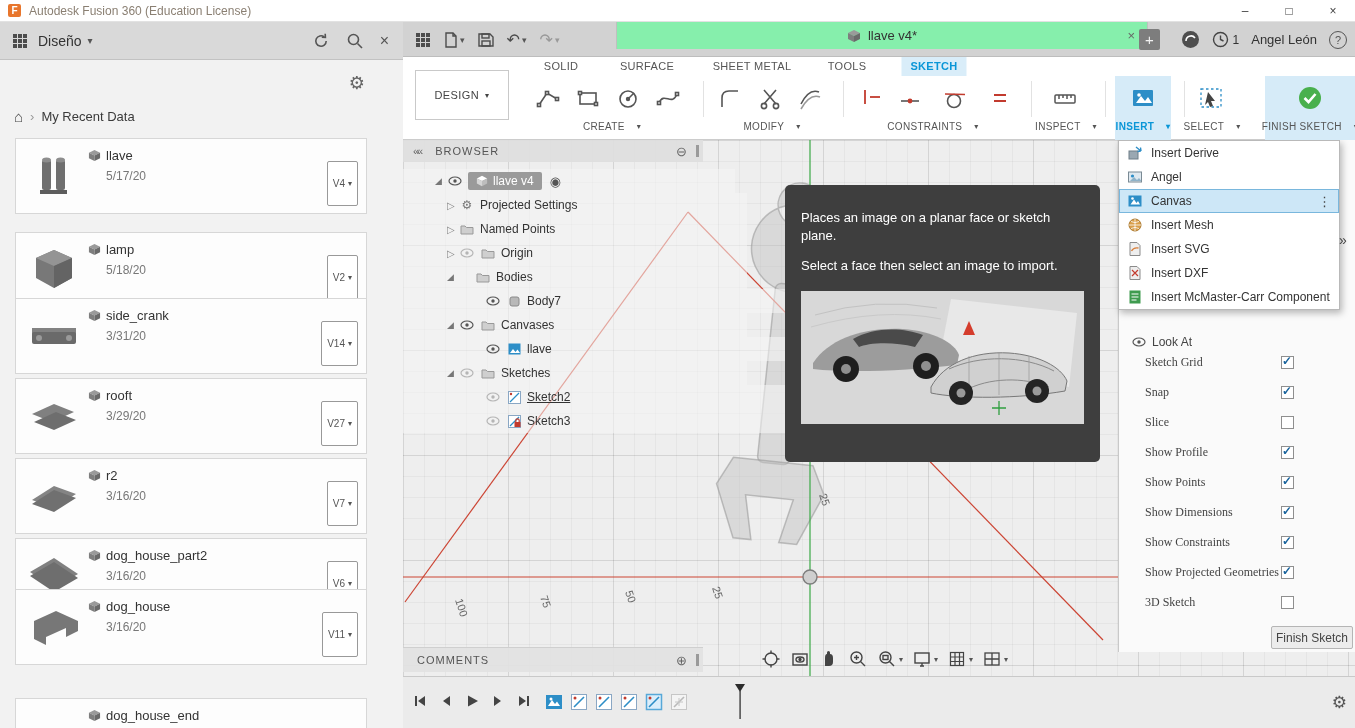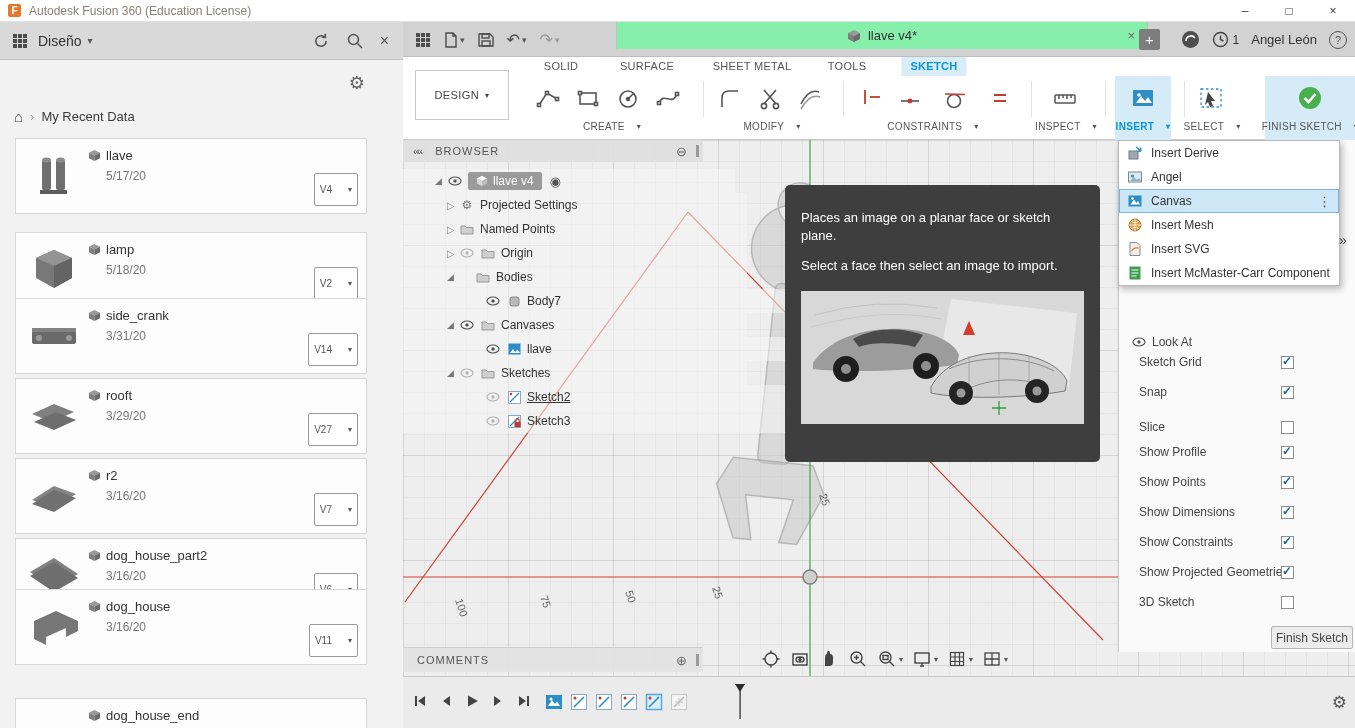--- a/index.html
+++ b/index.html
@@ -27,21 +27,21 @@
   #dp-gear{position:absolute;right:38px;top:12px;font-size:18px;color:#666;}
   #dp-crumb{position:absolute;left:14px;top:48px;display:flex;align-items:center;gap:7px;font-size:13px;color:#3a3a3a;}
   #dp-crumb .home{font-size:15px;color:#444;}
   #dp-crumb .sep{color:#999;}
   .card{position:absolute;left:15px;width:352px;height:76px;background:#fdfdfd;border:1px solid #d7d7d7;box-sizing:border-box;}
   .card .thumb{position:absolute;left:10px;top:9px;width:56px;height:56px;}
   .card .cube{position:absolute;left:72px;top:10px;}
   .card .nm{position:absolute;left:90px;top:9px;font-size:13px;color:#333;}
   .card .dt{position:absolute;left:90px;top:30px;font-size:12px;color:#777;}
   .badge{position:absolute;right:8px;bottom:7px;border:1px solid #999;border-radius:2px;background:#fff;
-         font-size:10px;color:#555;padding:10px 5px;display:flex;gap:16px;align-items:center;}
+         font-size:10px;color:#555;padding:16px 5px;display:flex;gap:3px;align-items:center;}
   .badge .caret{font-size:8px;color:#555;}
 
   
   #tabbar{position:absolute;left:403px;top:22px;width:952px;height:35px;background:#d2d2d2;border-bottom:1px solid #bdbdbd;box-sizing:border-box;}
   #tb-icons{position:absolute;left:12px;top:0;height:35px;display:flex;gap:13px;align-items:center;}
   .tbi{display:flex;align-items:center;gap:2px;color:#4c4c4c;}
   .tbi .caret{font-size:9px;color:#555;}
   #doc-tab{position:absolute;left:197px;top:0;width:530px;height:27px;background:#86efac;
            border-left:1px solid #bfbfbf;border-right:1px solid #bfbfbf;display:flex;align-items:center;justify-content:center;gap:7px;margin-left:16px;}
   #doc-tab .lbl{font-size:13px;color:#333;}
@@ -100,21 +100,21 @@
   #comments .ttl{margin-left:14px;}
   #comments .plus{margin-left:auto;margin-right:8px;font-size:13px;color:#666;}
   #comments .bar{width:3px;height:12px;background:#9a9a9a;margin-right:4px;}
   #navbar{position:absolute;left:358px;top:509px;display:flex;gap:9px;align-items:center;z-index:3;}
   .navi{display:flex;align-items:center;gap:2px;color:#444;}
   .navi .caret{font-size:8px;color:#555;}
 
   
   #palette{position:absolute;left:715px;top:0;width:237px;height:512px;background:#fafafa;border-left:1px solid #c9c9c9;z-index:2;box-sizing:border-box;}
   .prow{position:absolute;left:0;width:237px;height:24px;display:flex;align-items:center;font-size:12px;color:#444;}
-  .prow .lbl{margin-left:20px;}
+  .prow .lbl{margin-left:26px;font-family:Liberation Serif, serif;}
   .cb{position:absolute;left:162px;width:13px;height:13px;border:1px solid #8f8f8f;background:#fff;box-sizing:border-box;}
   .cb.checked::after{content:"✓";position:absolute;left:0px;top:-3px;font-size:12px;color:#17629c;font-weight:bold;}
   #finish-sm{position:absolute;left:152px;top:486px;width:80px;height:21px;background:#ececec;border:1px solid #b5b5b5;
              border-radius:2px;display:flex;align-items:center;justify-content:center;font-size:12px;color:#444;}
   #chevrons{position:absolute;left:936px;top:92px;z-index:6;font-size:14px;color:#444;}
 
   
   #insert-menu{position:absolute;left:715px;top:0;width:222px;background:#fff;border:1px solid #b9b9b9;
                box-shadow:2px 3px 7px rgba(0,0,0,.28);z-index:5;box-sizing:border-box;}
   .mrow{display:flex;align-items:center;height:24px;padding:0 8px;font-size:12px;color:#333;}
@@ -736,21 +736,21 @@
         <span>Look At</span>
       </div>
       <div class="prow" style="top:210px;">
         <span class="lbl">Sketch Grid</span>
         <span class="cb checked"></span>
       </div>
       <div class="prow" style="top:240px;">
         <span class="lbl">Snap</span>
         <span class="cb checked"></span>
       </div>
-      <div class="prow" style="top:270px;align-items:flex-end;">
+      <div class="prow" style="top:270px;">
         <span class="lbl">Slice</span>
         <span class="cb"></span>
       </div>
       <div class="prow" style="top:300px;">
         <span class="lbl">Show Profile</span>
         <span class="cb checked"></span>
       </div>
       <div class="prow" style="top:330px;">
         <span class="lbl">Show Points</span>
         <span class="cb checked"></span>
@@ -806,20 +806,27 @@
             <path d="M2,8 h12 M8,2 v12 M4,4.5 a8,8 0 0 0 8,0 M4,11.5 a8,8 0 0 1 8,0" stroke="#fff" stroke-width="0.8" fill="none"></path>
           </svg>
         <span>Insert Mesh</span>
       </div>
       <div class="mrow">
         <svg class="mi" viewBox="0 0 16 16">
             <path d="M3,1.5 h7 l3,3 v10 h-10 z" fill="#eee" stroke="#8a8a8a"></path>
             <path d="M4.5,10 q2,-4 7,-3" stroke="#d9813f" stroke-width="1.3" fill="none"></path>
           </svg>
         <span>Insert SVG</span>
+      </div>
+      <div class="mrow">
+        <svg class="mi" viewBox="0 0 16 16">
+            <path d="M3,1.5 h7 l3,3 v10 h-10 z" fill="#eee" stroke="#8a8a8a"></path>
+            <path d="M5,11 L11,5 M5,5 l6,6" stroke="#c23b2e" stroke-width="1.2"></path>
+          </svg>
+        <span>Insert DXF</span>
       </div>
       <div class="mrow">
         <svg class="mi" viewBox="0 0 16 16">
             <rect x="2.5" y="1.5" width="11" height="13" fill="#3f9b4f"></rect>
             <path d="M4.5,5 h7 M4.5,8 h7 M4.5,11 h5" stroke="#fff" stroke-width="1.1"></path>
           </svg>
         <span>Insert McMaster-Carr Component</span>
       </div>
     </div>
 

